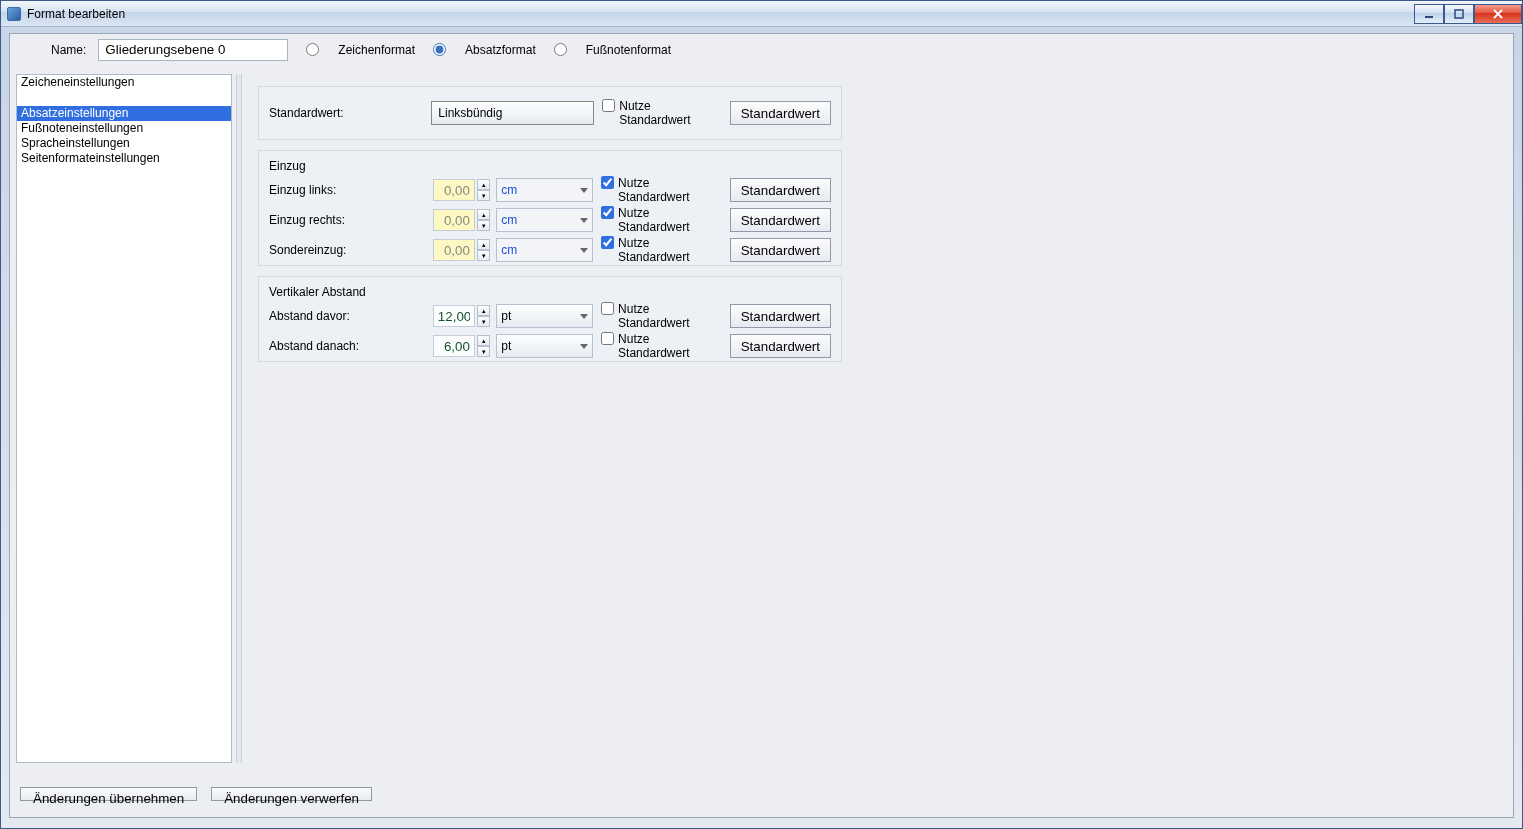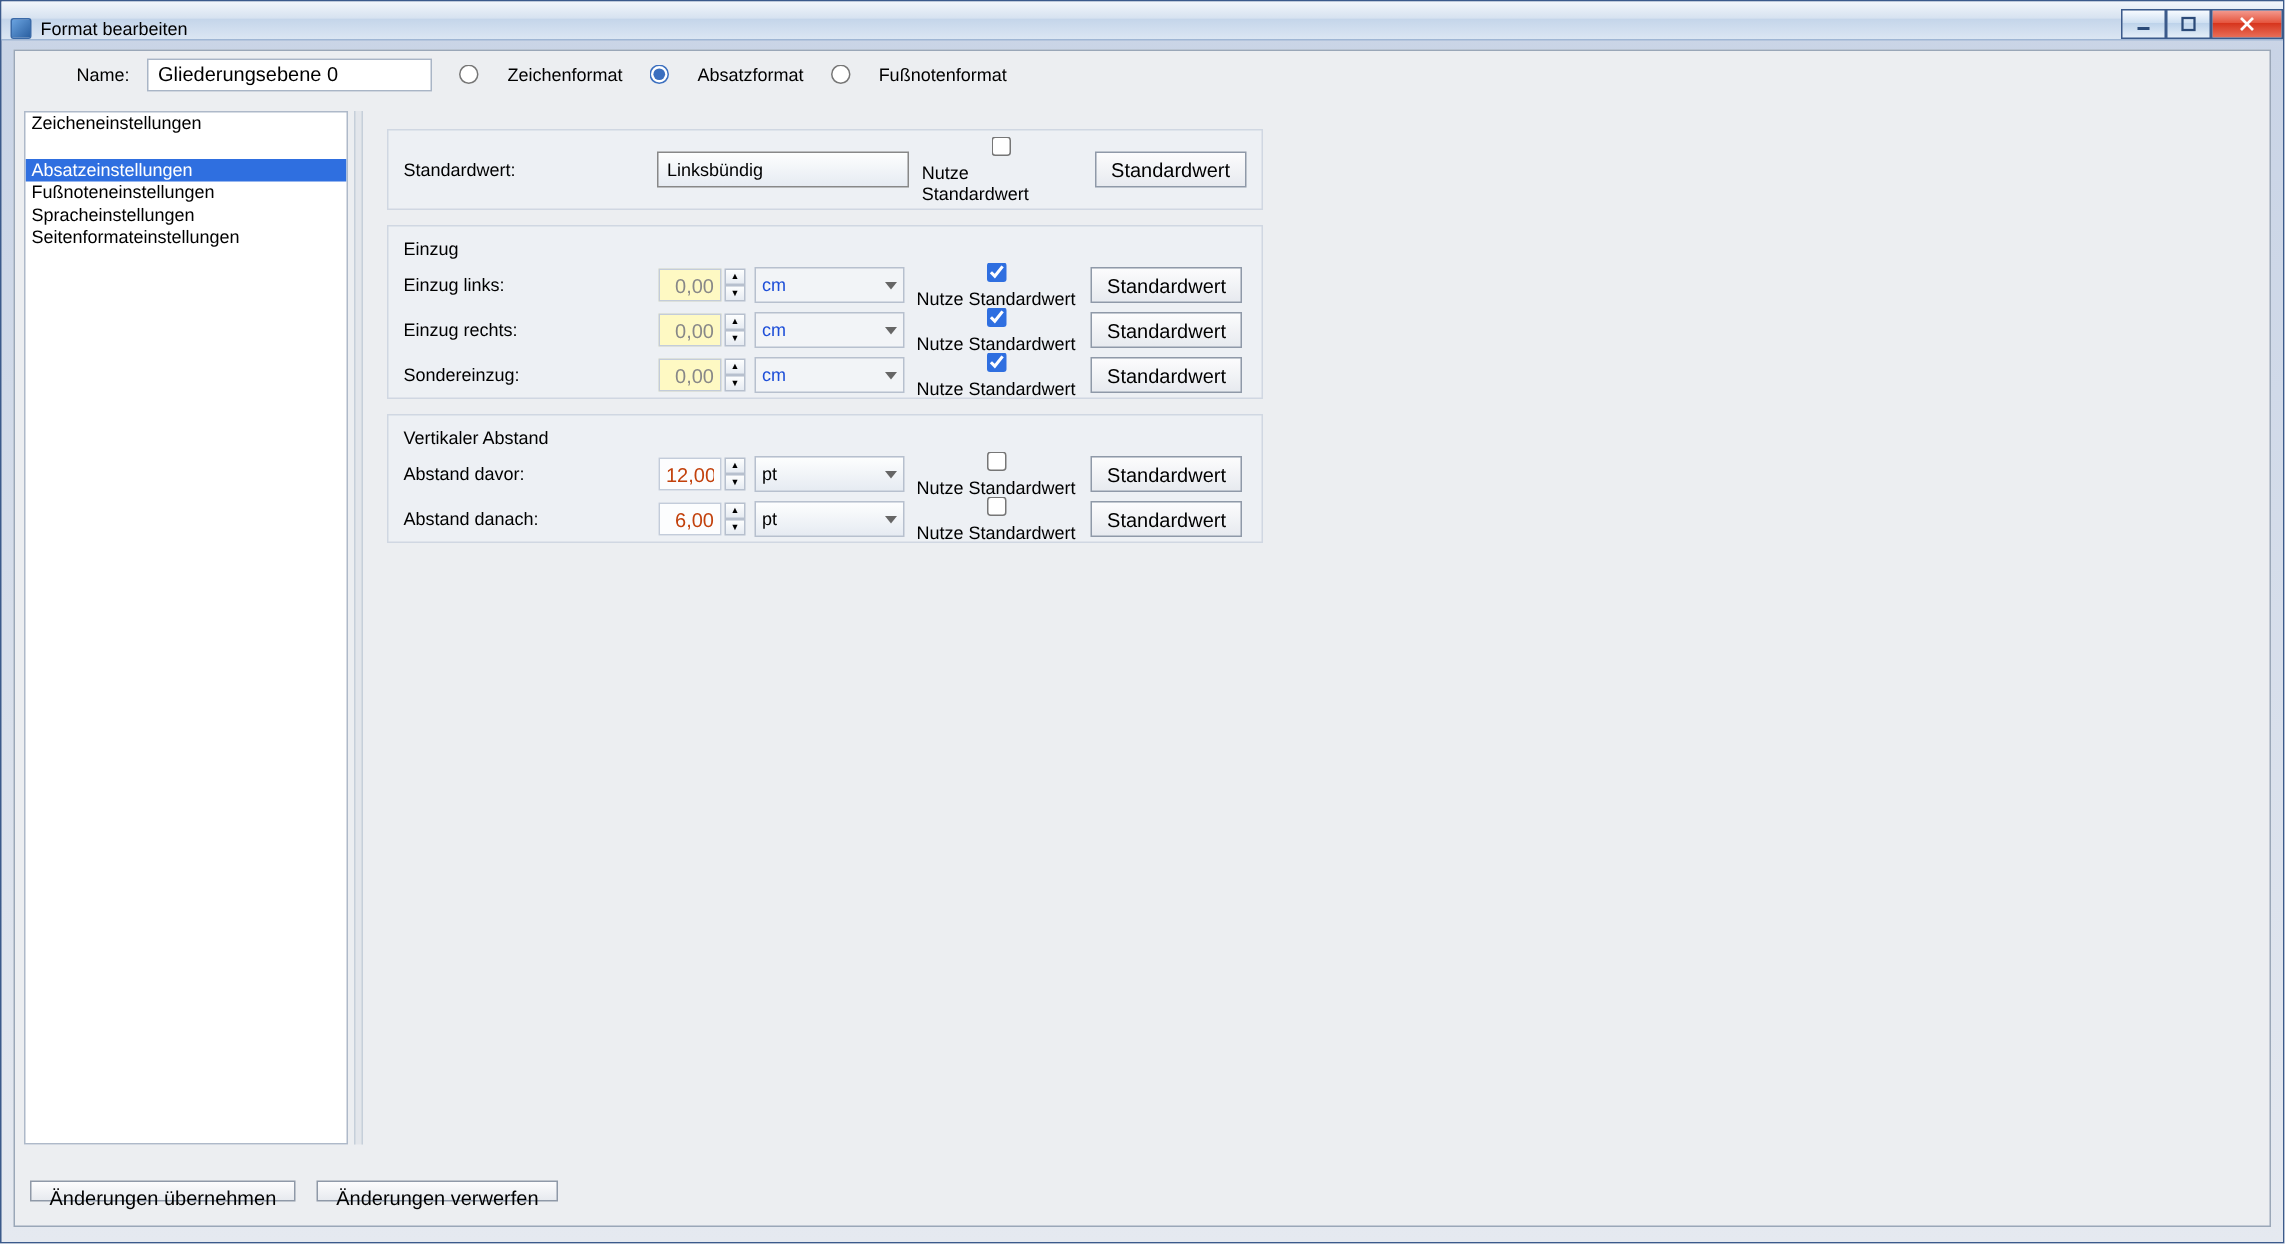--- a/index.html
+++ b/index.html
@@ -6,21 +6,21 @@
   html, body { height: 100%; font-family: "Segoe UI", Tahoma, sans-serif; font-size: 12px; color: #000; }
   body { background: #d6dce6; overflow: hidden; }
 
   
   .window {
     width: 1523px; height: 829px; position: relative;
     background: linear-gradient(to bottom, #d0d8e8 0%, #c9d4e6 4%, #e5e9f0 100%);
     border: 1px solid #3b5a8b;
   }
   .titlebar {
-    height: 26px; display: flex; align-items: flex-end;
+    height: 26px; display: flex; align-items: center;
     background: linear-gradient(to bottom, #f2f6fb 0%, #d6e2f0 45%, #c4d5ea 46%, #dbe6f3 100%);
     border-bottom: 1px solid #9fb6d4;
     padding-left: 6px;
   }
   .titlebar .appicon {
     width: 14px; height: 14px; margin-right: 6px;
     background: linear-gradient(135deg, #6aa3e0 0%, #2a5fa0 100%);
     border: 1px solid #3a6aa8; border-radius: 2px;
   }
   .titlebar .title { font-size: 12px; }
@@ -59,41 +59,41 @@
   .sidebar .item { padding: 0px 4px; line-height: 15px; cursor: default; }
   .sidebar .item.selected { background: #2f6fe0; color: #fff; margin-top: 16px; }
   .divider { width: 6px; background: #e3e6eb; border-left: 1px solid #c6cfda; border-right: 1px solid #c6cfda; margin: 4px 0; }
 
   .panel { flex: 1; padding: 16px 16px; }
   .group { border: 1px solid #d0d7e2; background: #edf0f4; margin: 0 0 10px 0; width: 584px; }
   .group .heading { padding: 8px 10px 2px 10px; font-size: 12px; }
   .row { display: flex; align-items: center; height: 30px; padding: 0 10px; }
   .row .lbl { width: 170px; }
   .num {
-    width: 42px; height: 22px; border: 1px solid #c3ccda; background: #fcfdfe; color: #c2410c;
+    width: 42px; height: 22px; border: 1px solid #c3ccda; background: #fcfdfe; color: #14532d;
     text-align: right; padding: 2px 4px;
   }
   .num[disabled] { color: #888; background: #fef9c3; }
   .stepper { width: 14px; height: 22px; display: flex; flex-direction: column; margin-left: 2px; }
   .stepper button {
     flex: 1; border: 1px solid #b7c0ce; background: linear-gradient(#fdfefe,#e6ebf2);
     font-size: 6px; line-height: 6px; padding: 0; cursor: pointer;
   }
   .unit {
     width: 100px; height: 24px; margin-left: 6px; border: 1px solid #b7c0ce;
     background: linear-gradient(#fdfefe,#e6ebf2); padding: 2px 4px;
     display: inline-flex; align-items: center; justify-content: space-between;
   }
   .unit.disabled { color: #1d4ed8; background: #f2f4f7; }
   .unit .caret { width: 0; height: 0; border-left: 4px solid transparent; border-right: 4px solid transparent; border-top: 5px solid #666; }
   .align-select {
     width: 170px; height: 24px; border: 1px solid #888; background: linear-gradient(#fdfefe,#e6ebf2);
     display: inline-flex; align-items: center; justify-content: space-between; padding: 2px 6px;
   }
-  .ck { display: inline-flex; align-items: center; gap: 4px; margin-left: 8px; flex-direction: column; }
+  .ck { display: inline-flex; align-items: flex-start; gap: 4px; margin-left: 8px; }
   .ck input { accent-color: #2f6fe0; }
   .stdbtn {
     margin-left: 10px; height: 24px; padding: 2px 10px; border: 1px solid #8f99a8;
     background: linear-gradient(#fcfcfd,#e7eaef); cursor: pointer;
   }
 
   .row.alignrow .lbl { width: 170px; }
   .row.alignrow .stdbtn { margin-left: 10px; }
 
   

